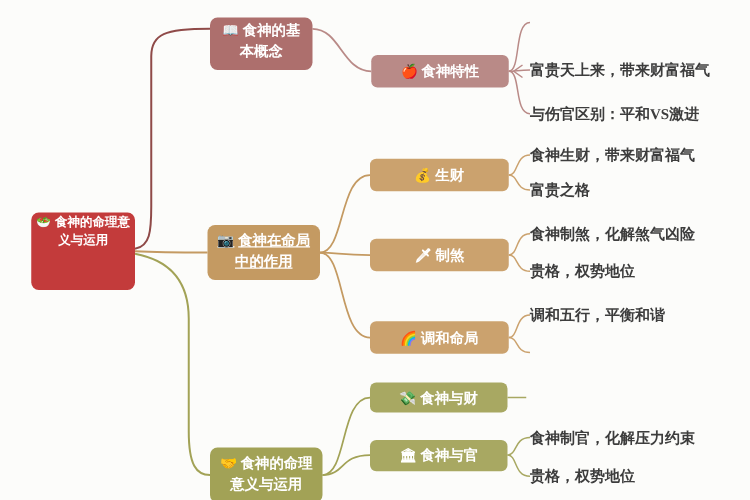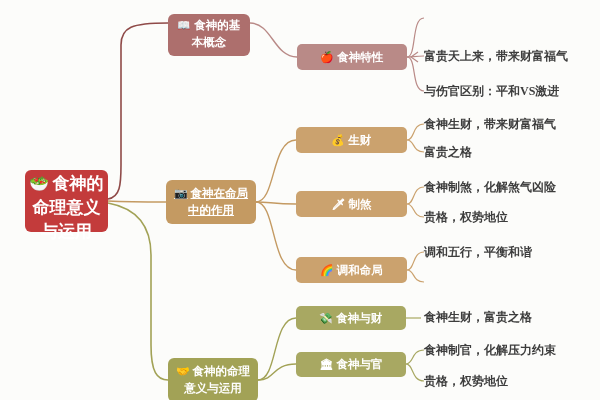--- a/index.html
+++ b/index.html
@@ -8,21 +8,21 @@
     overflow:hidden;font-family:"Liberation Serif","DejaVu Serif",serif;
   }
   svg.connectors{position:absolute;left:0;top:0;width:600px;height:400px;}
   .node{
     position:absolute;box-sizing:border-box;color:#ffffff;font-weight:bold;
     border-radius:6px;text-align:center;cursor:default;
   }
   .node .icon{margin-right:3px;font-size:0.95em;}
   .root-node{
     left:25px;top:170px;width:83px;height:62px;background:#c33b3b;
-    font-size:17px;line-height:1.42;padding:2px 4px;
+    font-size:10px;line-height:1.42;padding:2px 4px;
   }
   .branch{font-size:11.5px;line-height:1.5;padding:3px 4px;}
   .branch-1{left:168px;top:2px;width:82px;height:42px;background:#ad6f6d;margin-top:12px;}
   .branch-2{left:166px;top:180px;width:90px;height:44px;background:#c49a62;padding-top:5px;text-decoration:underline;}
   .branch-3{left:168px;top:358px;width:90px;height:44px;background:#a2a256;padding-top:5px;}
   .child{
     display:flex;align-items:center;justify-content:center;
     font-size:11.5px;border-radius:5px;white-space:nowrap;
   }
   .c-traits {left:297px;top:44px; width:110px;height:26px;background:#b98a87;}
@@ -113,21 +113,20 @@
   </div>
   <div class="leaf" style="top:243px">调和五行，平衡和谐</div>
 
   <div class="node branch branch-3">
     <span class="icon">🤝</span><span>食神的命理意义与运用</span>
   </div>
   <div class="node child c-money">
     <span class="icon">💸</span>
       <span>食神与财</span>
   </div>
-  <div class="leaf" style="top:308px">食神生财，富贵之格</div>
 
   <div class="node child c-officer">
     <span class="icon">🏛</span>
       <span>食神与官</span>
   </div>
   <div class="leaf" style="top:341px">食神制官，化解压力约束</div>
   <div class="leaf" style="top:372px">贵格，权势地位</div>
 
 </div>
 

